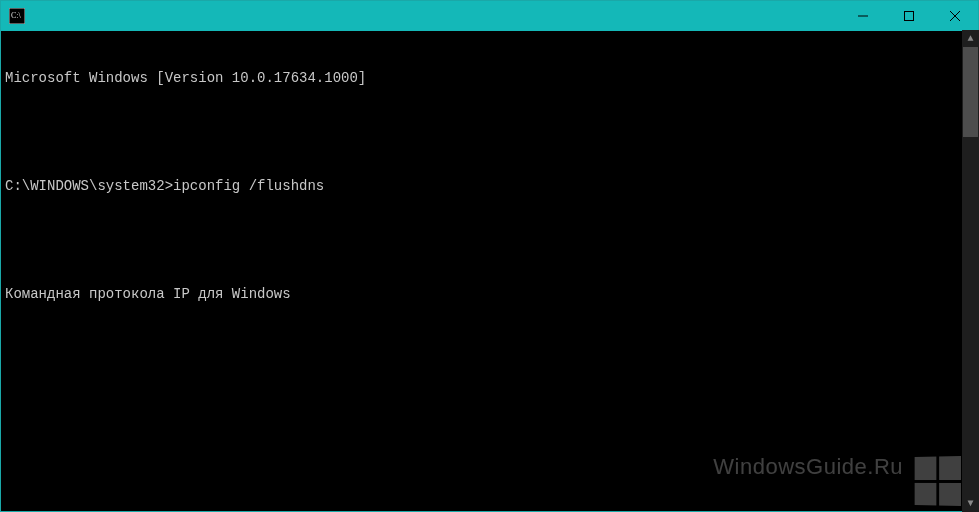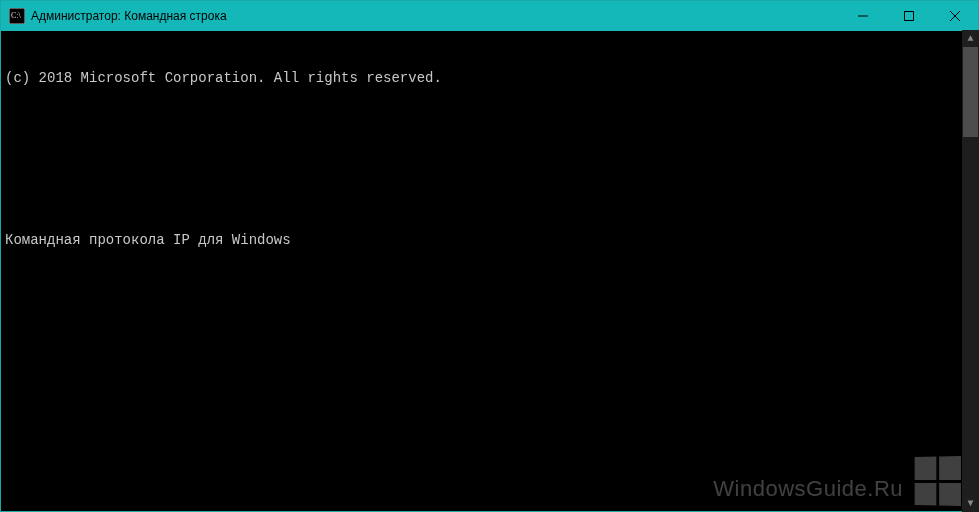--- a/index.html
+++ b/index.html
@@ -81,21 +81,20 @@
     display:flex;align-items:center;justify-content:center;
     color:#888;font-size:10px;
   }
   .scrollbar .arrow.up { top:0; }
   .scrollbar .arrow.down { bottom:0; }
   .watermark {
     position: absolute;
     right: 18px;
     bottom: 6px;
     display: flex;
-    align-items: flex-end;
     gap: 8px;
     opacity: 0.28;
     pointer-events: none;
   }
   .watermark .wtext {
     font-family: 'Segoe UI', Tahoma, sans-serif;
     font-size: 22px;
     color: #e6e6e6;
     letter-spacing: 0.5px;
     line-height:1;
@@ -118,43 +117,43 @@
 
 <div class="window">
 
   <div class="titlebar">
     <span class="icon">
       <svg width="16" height="16" viewBox="0 0 16 16">
         <rect x="0" y="0" width="16" height="16" fill="#000" stroke="#bbb" stroke-width="1"></rect>
         <text x="2" y="10" font-size="8" fill="#ddd" font-family="Consolas">C:\</text>
       </svg>
     </span>
-    <span class="title">Администратор: Командная строка</span>
     <span class="spacer"></span>
     <div class="winbtn">
       <svg width="10" height="10" viewBox="0 0 10 10">
           <line x1="0" y1="5" x2="10" y2="5" stroke="#000" stroke-width="1"></line>
         </svg>
     </div>
     <div class="winbtn">
       <svg width="10" height="10" viewBox="0 0 10 10">
           <rect x="0.5" y="0.5" width="9" height="9" fill="none" stroke="#000" stroke-width="1"></rect>
         </svg>
     </div>
     <div class="winbtn">
       <svg width="10" height="10" viewBox="0 0 10 10">
           <line x1="0" y1="0" x2="10" y2="10" stroke="#000" stroke-width="1"></line>
           <line x1="10" y1="0" x2="0" y2="10" stroke="#000" stroke-width="1"></line>
         </svg>
     </div>
   </div>
 
   <div class="terminal">
-    <span class="line">(c) 2018 Microsoft Corporation. All rights reserved.</span>
+    <span class="line">Microsoft Windows [Version 10.0.17634.1000]</span>
     <span class="line"></span>
+    <span class="line">C:\WINDOWS\system32&gt;ipconfig /flushdns</span>
     <span class="line"></span>
     <span class="line">Командная протокола IP для Windows</span>
     <span class="line"></span>
     <span class="line"></span>
     
     
     
     
     
     

